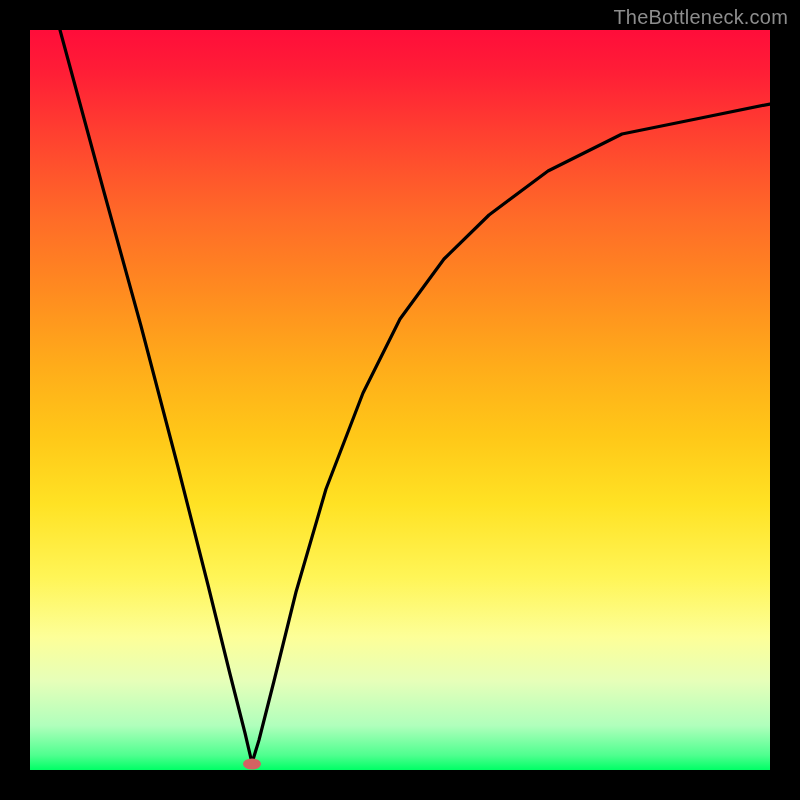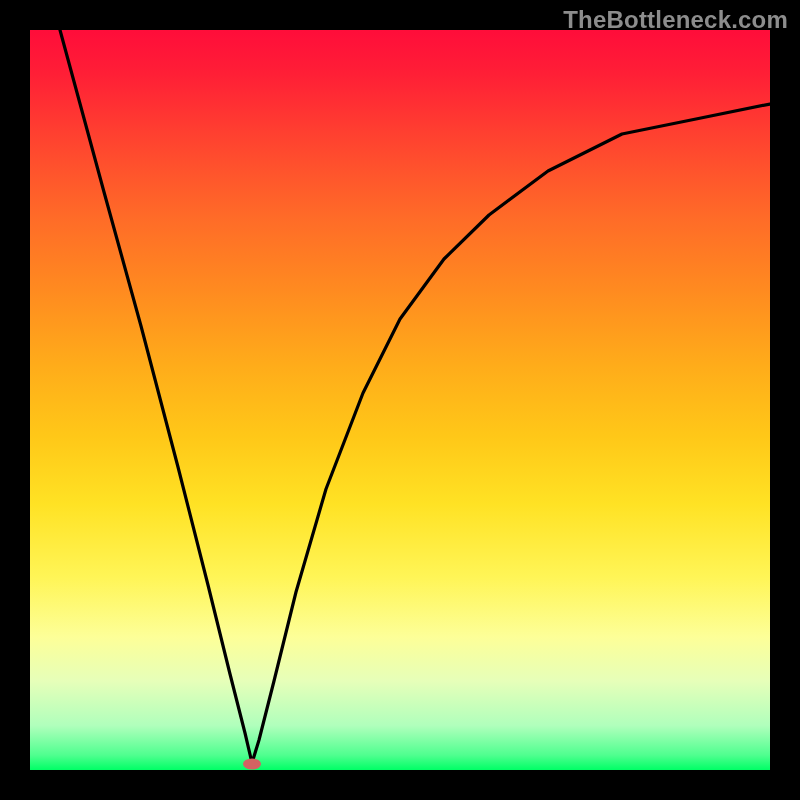--- a/index.html
+++ b/index.html
@@ -30,24 +30,24 @@
       #e6ffb9 88%,
       #b0ffbc 94%,
       #4fff8f 98%,
       #00ff66 100%);
   }
   .watermark {
     position: absolute;
     top: 6px;
     right: 12px;
     font-family: Arial, Helvetica, sans-serif;
-    font-size: 24px;
+    font-size: 20px;
     color: #8d8d8d;
     letter-spacing: 0.2px;
-    font-weight: 700;
+    font-weight: 400;
   }
   svg.curve {
     position: absolute;
     left: 0;
     top: 0;
     width: 740px;
     height: 740px;
   }
   .minimum-dot {
     position: absolute;

